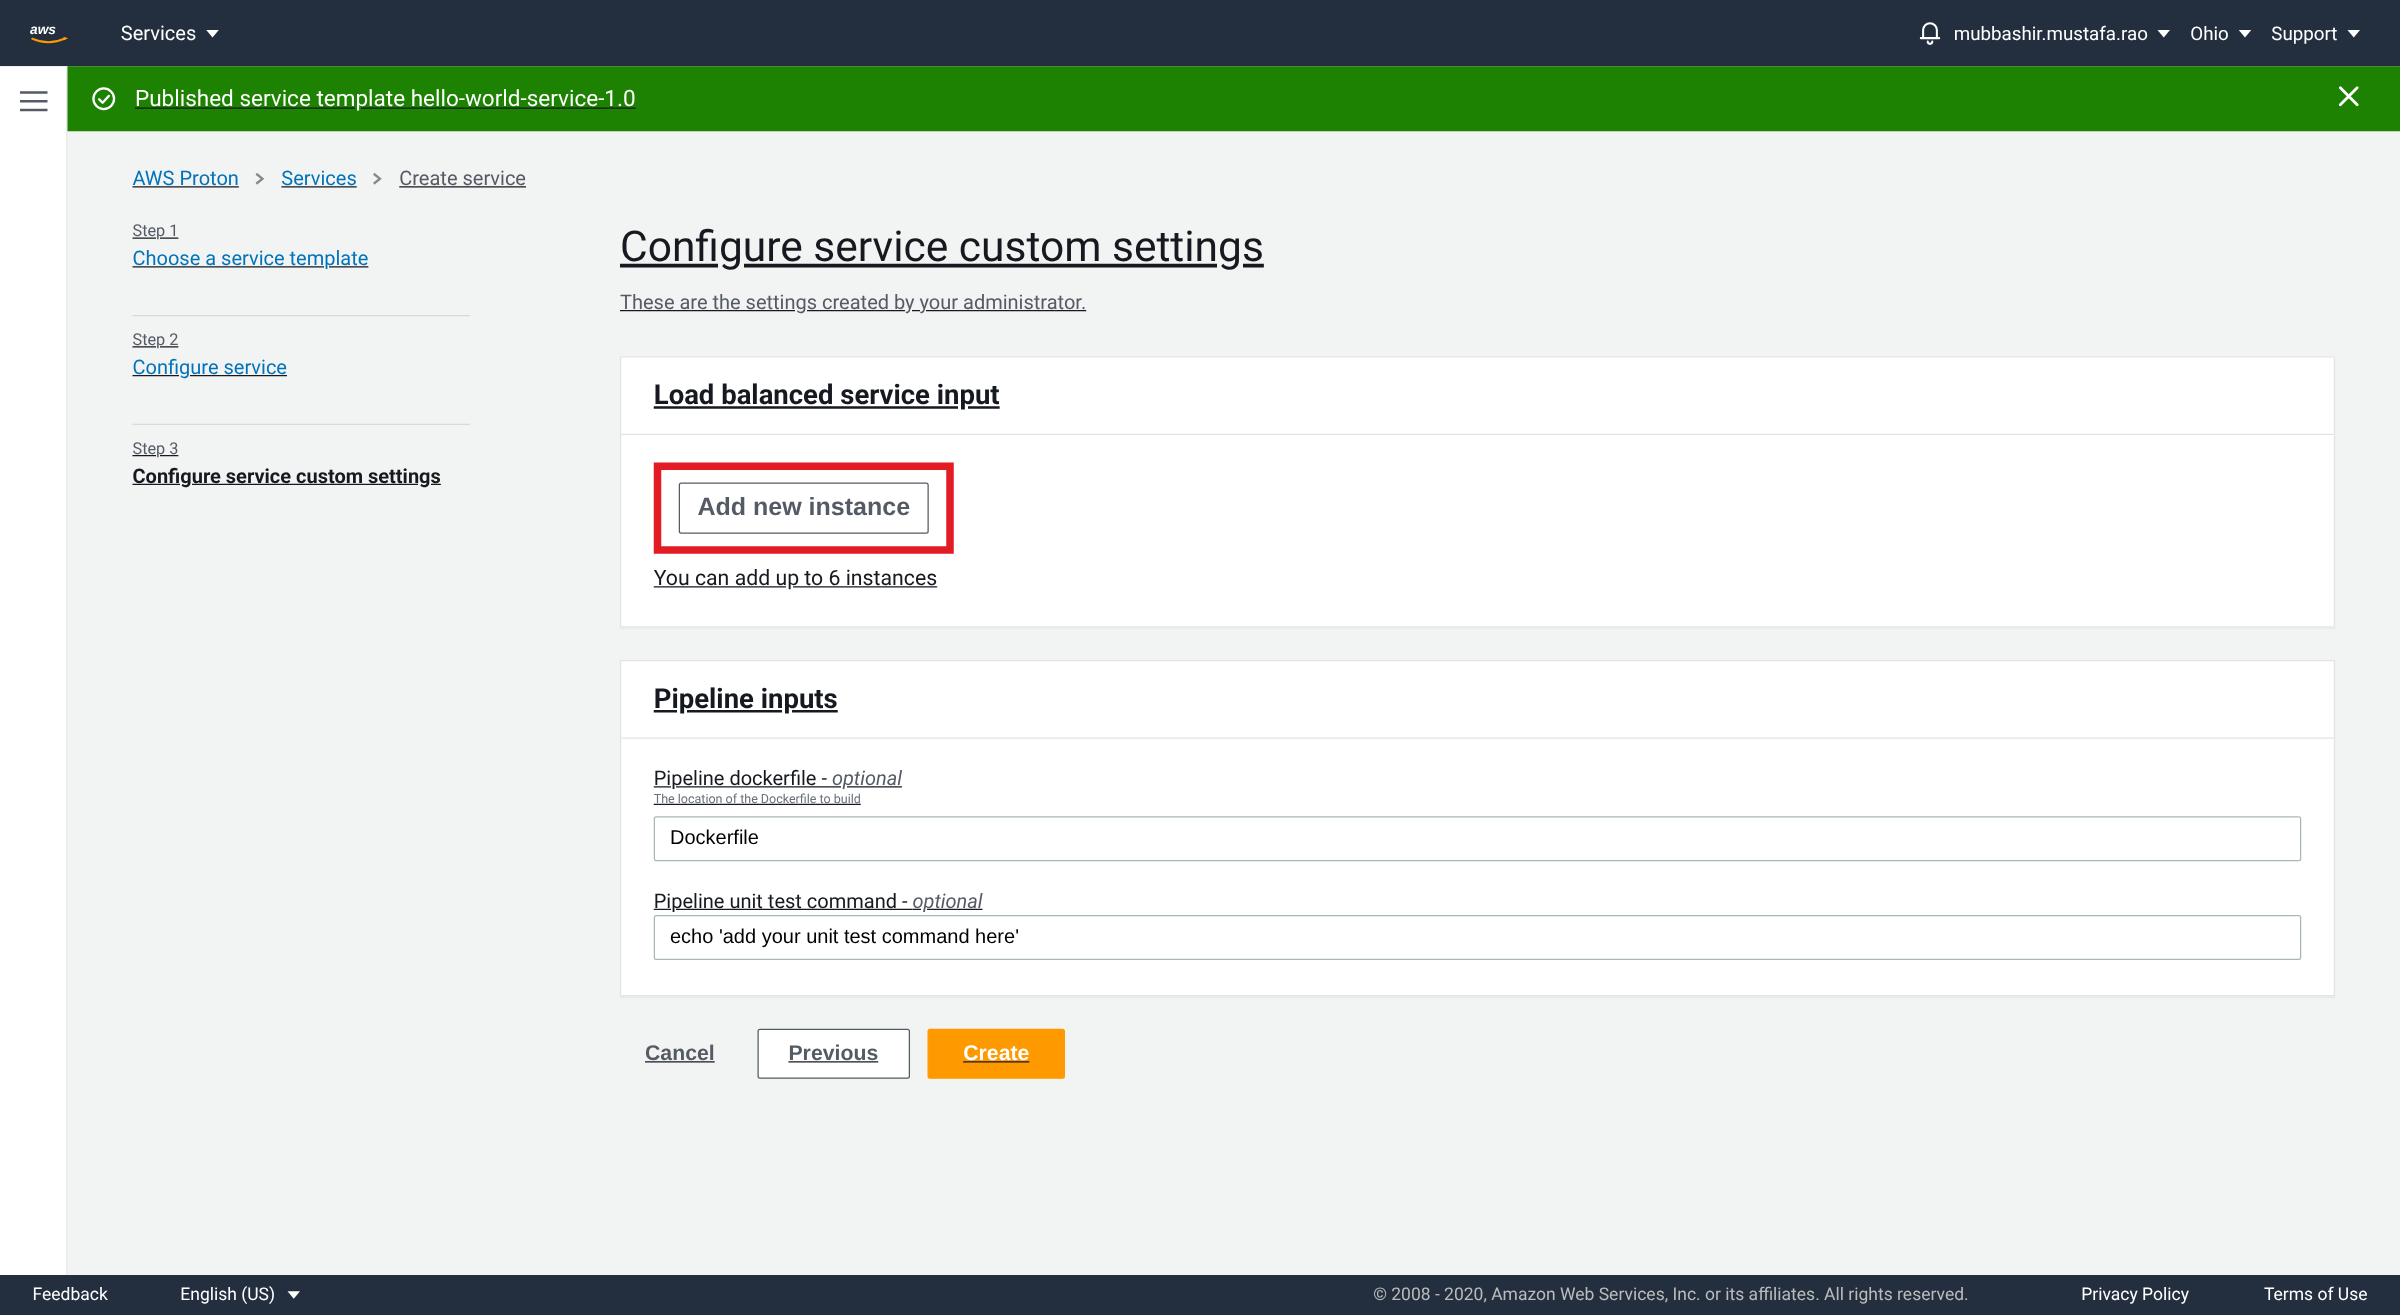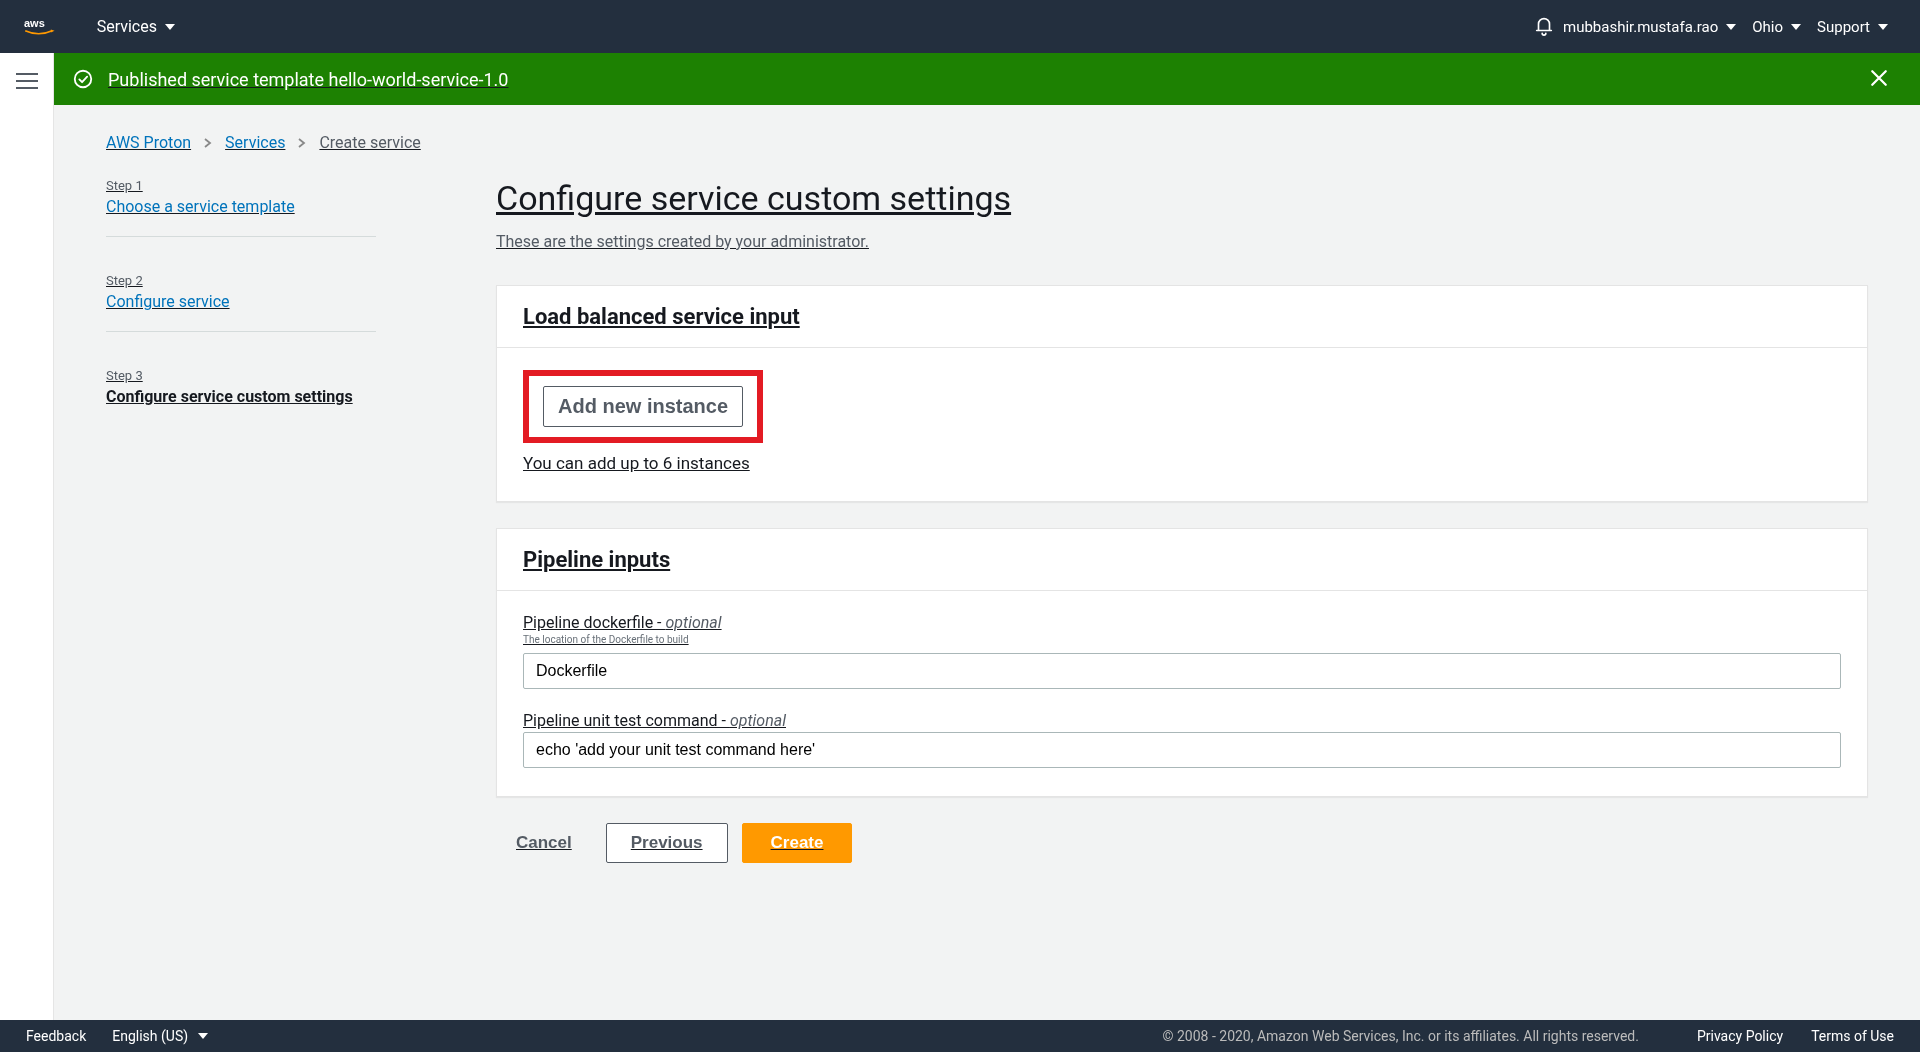--- a/index.html
+++ b/index.html
@@ -19,21 +19,21 @@
   .top-nav {
     background: #232f3e;
     height: 53px;
     display: flex;
     align-items: center;
     padding: 0 24px;
     color: #fff;
     flex: 0 0 auto;
   }
   .aws-logo {
-    display: flex; align-items: flex-end; margin-right: 28px; cursor: pointer;
+    display: flex; align-items: flex-end; margin-right: 28px; cursor: pointer; font-style: italic;
   }
   .aws-logo svg { height: 22px; }
   .nav-item {
     display: flex; align-items: center; cursor: pointer; padding: 0 8px;
     color: #fff; font-size: 16px;
   }
   .nav-item .caret-down { margin-left: 8px; }
   .nav-spacer { flex: 1; }
   .nav-right { display: flex; align-items: center; }
   .nav-right .nav-item { font-size: 15px; }
@@ -77,21 +77,21 @@
   .breadcrumbs {
     display: flex; align-items: center; gap: 12px; font-size: 16px; margin-bottom: 26px;
   }
   .breadcrumbs a { color: #0073bb; text-decoration: none; cursor: pointer; }
   .breadcrumb-sep svg { width: 10px; height: 10px; stroke: #888; }
   .breadcrumb-current { color: #545b64; }
 
   
   .form-wrap { display: flex; gap: 120px; }
   .steps-col { width: 270px; flex: 0 0 auto; }
-  .steps-col .step { padding-bottom: 20px; margin-bottom: 36px; border-bottom: 1px solid #d5dbdb; }
+  .steps-col .step { padding-bottom: 36px; margin-bottom: 12px; border-bottom: 1px solid #d5dbdb; }
   .steps-col .step:last-child { border-bottom: none; }
   .step-num { font-size: 13px; color: #545b64; margin-bottom: 4px; }
   .step-title { font-size: 16px; color: #0073bb; cursor: pointer; }
   .step-title.current { color: #16191f; font-weight: 700; cursor: default; }
 
   .main-form { flex: 1; max-width: 1390px; }
   .page-title { font-size: 34px; font-weight: 400; margin-bottom: 14px; }
   .page-subtitle { font-size: 16px; color: #545b64; margin-bottom: 34px; }
 
   .panel {
@@ -155,20 +155,21 @@
   
   .footer {
     flex: 0 0 auto;
     background: #232f3e;
     color: #ccc;
     height: 20px;
     display: flex;
     align-items: center;
     padding: 16px 26px;
     font-size: 14px;
+    gap: 32px;
   }
   .footer .f-link { color: #fff; cursor: pointer; margin-right: 26px; display: flex; align-items: center; }
   .footer .lang .caret-down { margin-left: 10px; }
   .footer .spacer { flex: 1; }
   .footer .copy { color: #bbb; margin-right: 30px; }
   .footer .policy { color: #fff; cursor: pointer; margin-left: 28px; }
 
   .caret-down {
     display: inline-block; width: 0; height: 0;
     border-left: 5px solid transparent;

